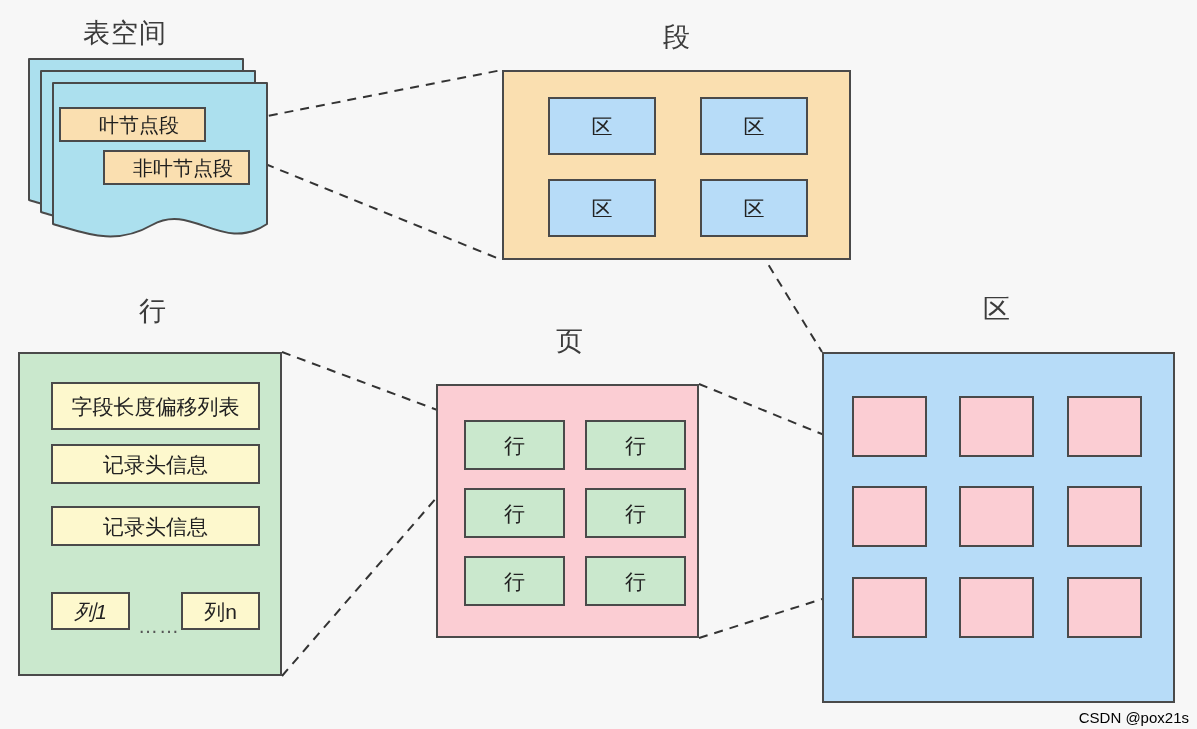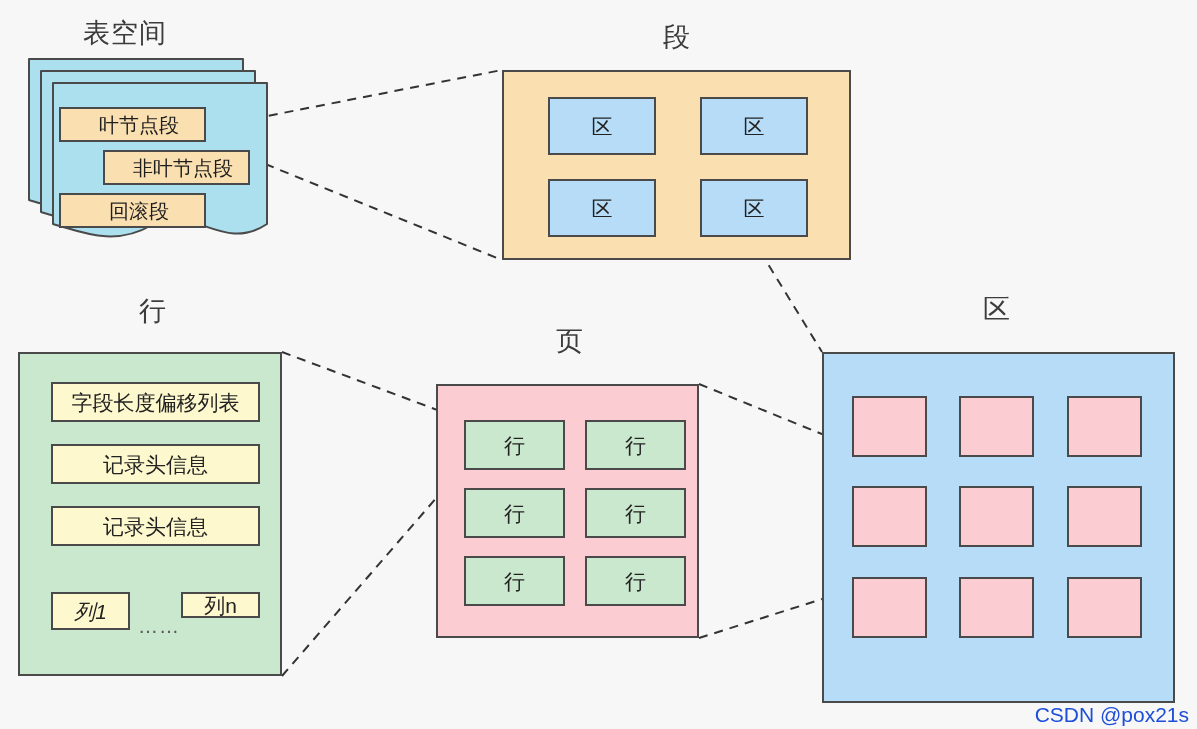--- a/index.html
+++ b/index.html
@@ -65,22 +65,22 @@
     position:absolute;
     font-size:20px;
     color:#555;
     letter-spacing:1px;
     line-height:1;
   }
 
   #watermark{
     position:absolute;
     right:8px;bottom:4px;
-    font-size:21px;
-    color:#1d4ed8;
+    font-size:15px;
+    color:#000000;
     white-space:nowrap;
     line-height:1;
   }
 </style>
 </head>
 <body>
 
 <div id="stage">
 
   <svg id="wires" viewBox="0 0 1197 729" xmlns="http://www.w3.org/2000/svg">
@@ -120,23 +120,20 @@
         <path d="M1,1 L215,1 L215,142 C170,172 140,120 100,143 C62,165 30,150 1,142 Z" fill="#ace0ee" stroke="#4a4a4a" stroke-width="2" stroke-linejoin="round"></path>
       </svg>
     </div>
 
     <div class="seg-chip" style="left:45px;top:49px;width:147px;height:35px;">
       <span>叶节点段</span>
     </div>
     <div class="seg-chip" style="left:45px;top:92px;width:147px;height:35px;margin-left:44px;">
       <span>非叶节点段</span>
     </div>
-    <div class="seg-chip" style="left:45px;top:135px;width:147px;height:35px;">
-      <span>回滚段</span>
-    </div>
   </div>
 
   <div class="group-title" style="left:617px;top:24px;width:120px;">段</div>
 
   <div class="panel" style="left:502px;top:70px;width:349px;height:190px;background:#fadfb0;">
     <div class="box blue" style="left:44px;top:25px;width:108px;height:58px;">
       <span>区</span>
     </div>
     <div class="box blue" style="left:196px;top:25px;width:108px;height:58px;">
       <span>区</span>
@@ -184,34 +181,34 @@
       <span>行</span>
     </div>
     <div class="box green" style="left:147px;top:170px;width:101px;height:50px;">
       <span>行</span>
     </div>
   </div>
 
   <div class="group-title" style="left:93px;top:298px;width:120px;">行</div>
 
   <div class="panel" style="left:18px;top:352px;width:264px;height:324px;background:#cae8cd;">
-    <div class="box yellow" style="left:31px;top:28px;width:209px;height:40px;">
+    <div class="box yellow" style="left:31px;top:28px;width:209px;height:48px;">
       <span>字段长度偏移列表</span>
     </div>
     <div class="box yellow" style="left:31px;top:90px;width:209px;height:40px;">
       <span>记录头信息</span>
     </div>
     <div class="box yellow" style="left:31px;top:152px;width:209px;height:40px;">
       <span>记录头信息</span>
     </div>
 
     <div class="box yellow" style="left:31px;top:238px;width:79px;height:38px;font-style:italic;">
       <span>列1</span>
     </div>
     <div class="dots" style="left:118px;top:262px;">……</div>
-    <div class="box yellow" style="left:161px;top:238px;width:79px;height:26px;">
+    <div class="box yellow" style="left:161px;top:238px;width:79px;height:38px;">
       <span>列n</span>
     </div>
   </div>
 
   <div id="watermark">CSDN @pox21s</div>
 
 </div>
 
 </body></html>

